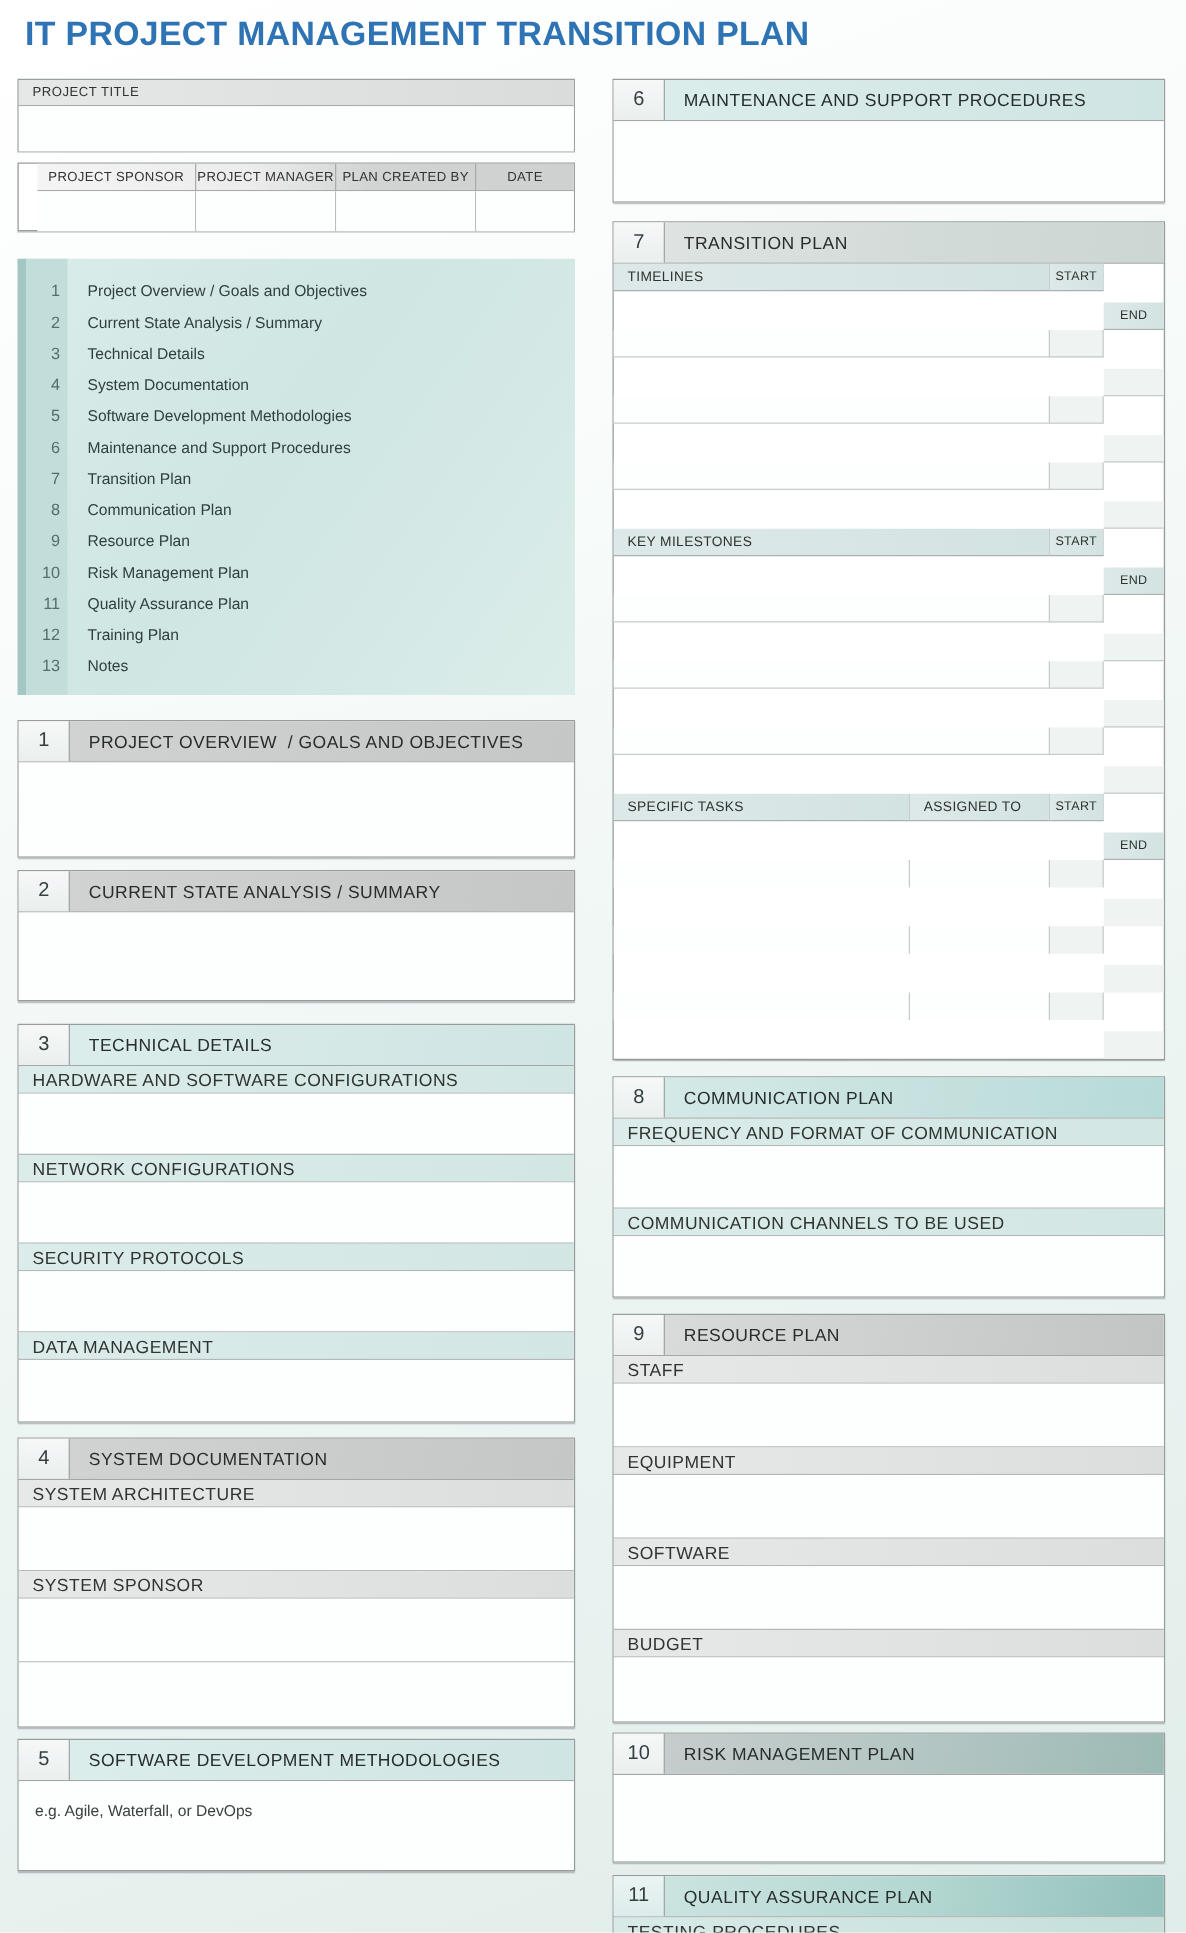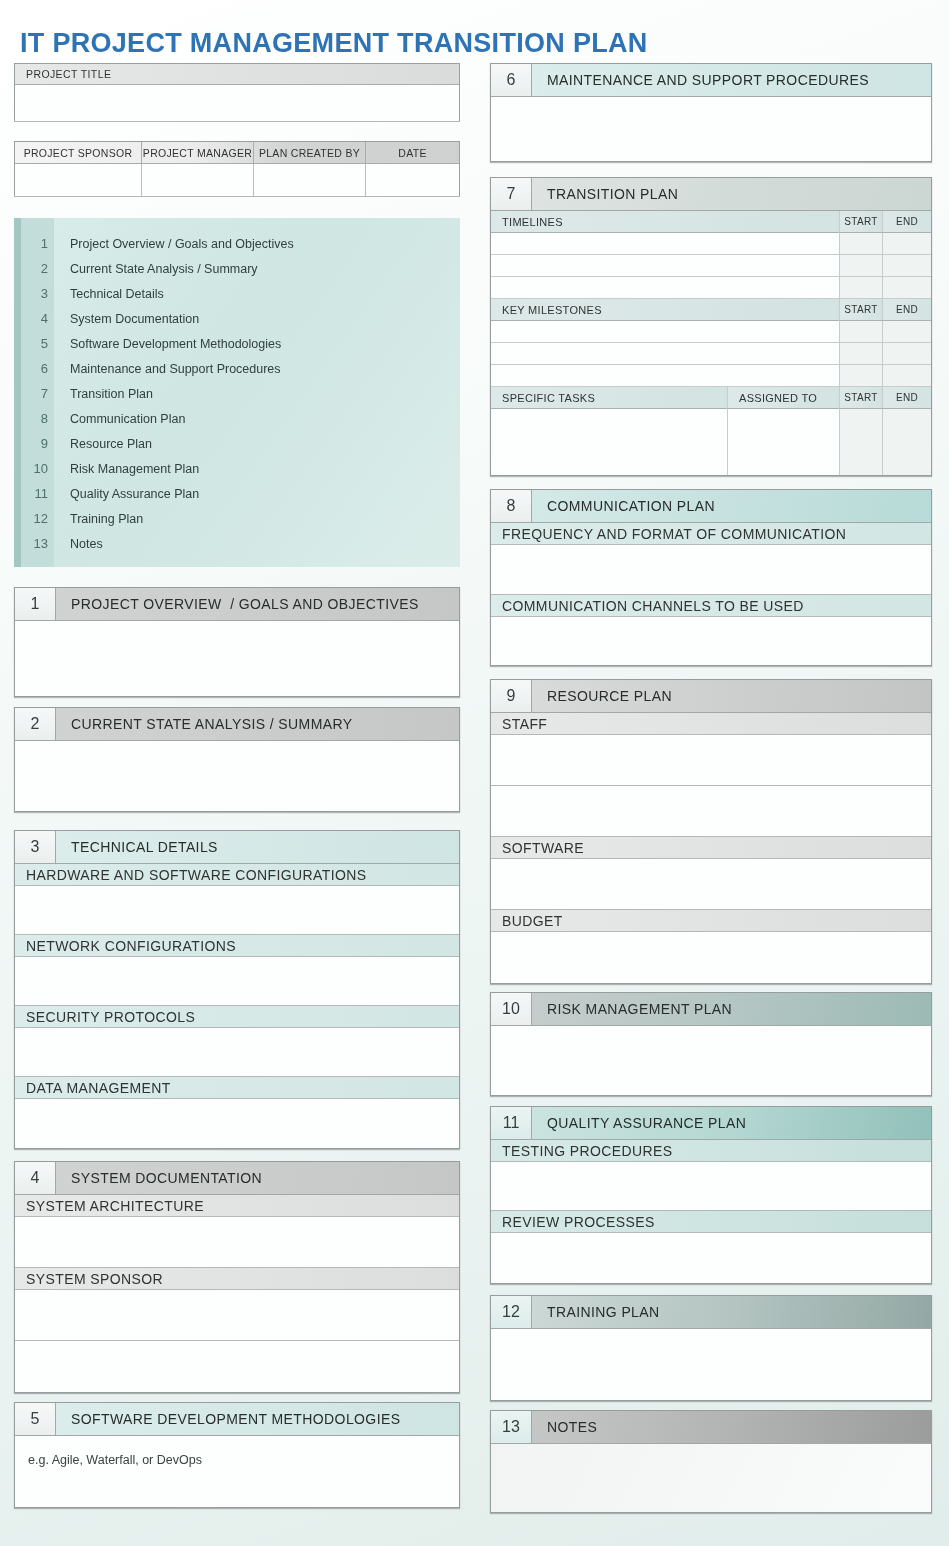--- a/index.html
+++ b/index.html
@@ -5,21 +5,21 @@
   * { margin:0; padding:0; box-sizing:border-box; }
   html,body { width:949px; }
   body {
     font-family: "Liberation Sans", "DejaVu Sans", sans-serif;
     background: linear-gradient(160deg, #ffffff 0%, #f9fcfb 25%, #edf5f3 60%, #e1edea 100%);
     color:#2f3332;
   }
   .page { position:relative; width:949px; height:1546px; overflow:hidden; }
 
   .doc-title {
-    position:absolute; left:20px; top:28px;
+    position:absolute; left:20px; top:12px;
     font-size:27px; font-weight:800; letter-spacing:0.3px;
     color:#2e74b5; white-space:pre;
   }
 
   .columns { position:absolute; left:14px; top:63px; display:flex; gap:30px; }
   .col-left  { width:446px; }
   .col-right { width:442px; }
 
   
   .box { border:1px solid #999f9e; background:#fff; box-shadow:0 1px 0 rgba(120,125,124,.55); }
@@ -28,21 +28,21 @@
     font-size:10.5px; letter-spacing:0.4px; color:#2f3332; white-space:pre;
   }
   .fill { background:#fdfefe; }
 
   
   .pt-box { height:58px; }
   .pt-head { height:21px; background:linear-gradient(to right,#e6e8e7,#d9dcdb); border-bottom:1px solid #a8adac; }
   .pt-body { height:36px; }
 
   
-  .info-table { margin-top:20px; height:55px; }
+  .info-table { margin-top:9px; height:55px;padding-left:15px; }
   .info-head { display:grid; grid-template-columns:127px 112px 112px 1fr; height:22px;
     background:linear-gradient(to right,#f4f4f4 0%,#ececec 40%,#d2d4d3 62%,#cfd1d0 100%); border-bottom:1px solid #a8adac; }
   .info-head > div { display:flex; align-items:center; justify-content:center;
     font-size:10.5px; letter-spacing:0.3px; border-right:1px solid #a8adac; white-space:pre; }
   .info-head > div:last-child { border-right:none; }
   .info-body { display:grid; grid-template-columns:127px 112px 112px 1fr; height:32px; }
   .info-body > div { border-right:1px solid #b9bebd; }
   .info-body > div:last-child { border-right:none; }
 
   
@@ -80,21 +80,21 @@
   .sub-teal  { background:linear-gradient(to right,#dbecea,#d2e6e4); }
   .sub-gray  { background:linear-gradient(to right,#e7e8e8,#dcdedd); }
   .sub-teal2 { background:linear-gradient(to right,#d7eae7,#c6dfdb); }
   .sub-body  { border-bottom:1px solid #b2b9b8; }
   .sub-body:last-child { border-bottom:none; }
 
   
   .tp-grid3 { display:grid; grid-template-columns:1fr 43px 48px; }
   .tp-grid4 { display:grid; grid-template-columns:1fr 112px 43px 48px; }
   .tp-grid3 > div, .tp-grid4 > div { height:22px; border-bottom:1px solid #c4cdcc; border-right:1px solid #c4cdcc; }
-  .tp-grid3 > div:nth-child(3n), .tp-grid4 > div:nth-child(4n) { border-right:none; }
+  .tp-grid3 > div:nth-child(3n), .tp-grid4 > div:nth-child(4n) { border-right:none;margin-top:31px; }
   .tp-h { display:flex; align-items:center; font-size:11px; letter-spacing:0.3px;
     background:linear-gradient(to right,#dde9e8,#d3e3e2); border-bottom:1px solid #aab2b1 !important; }
   .tp-h.lbl { padding-left:11px; }
   .tp-h.ctr { justify-content:center; font-size:10px; }
   .tp-cell { background:#fdfefe; }
   .tp-cell.tint { background:#eff3f2; }
   .tp-last > div { border-bottom:none; }
 
   .notes-body { background:linear-gradient(115deg,#f2f4f3,#fafbfb); }
   .hint-text { padding:17px 0 0 13px; font-size:12.5px; color:#3a4341; }
@@ -317,20 +317,21 @@
         <div class="sub-body fill" style="height:48px;"></div>
       </div>
 
       <div class="section" style="margin-top:13px;">
         <div class="sec-hdr hdr-graygrad">
           <div class="sec-num">9</div>
           <div class="sec-title">RESOURCE PLAN</div>
         </div>
         <div class="sub-hdr sub-gray label-bar">STAFF</div>
         <div class="sub-body fill" style="height:51px;"></div>
+        <div class="sub-hdr sub-gray label-bar">EQUIPMENT</div>
         <div class="sub-body fill" style="height:51px;"></div>
         <div class="sub-hdr sub-gray label-bar">SOFTWARE</div>
         <div class="sub-body fill" style="height:51px;"></div>
         <div class="sub-hdr sub-gray label-bar">BUDGET</div>
         <div class="sub-body fill" style="height:51px;"></div>
       </div>
 
       <div class="section" style="margin-top:8px;">
         <div class="sec-hdr hdr-gray2teal">
           <div class="sec-num">10</div>

